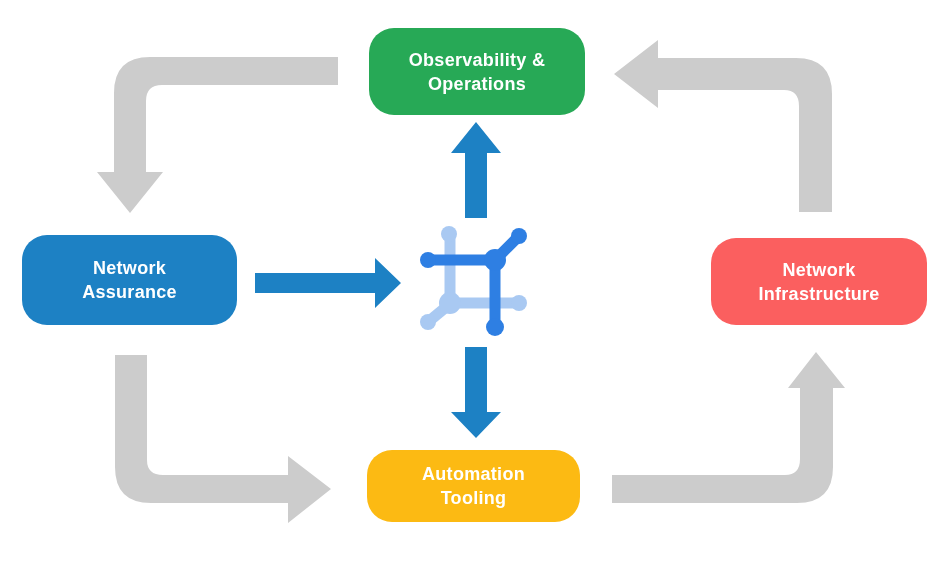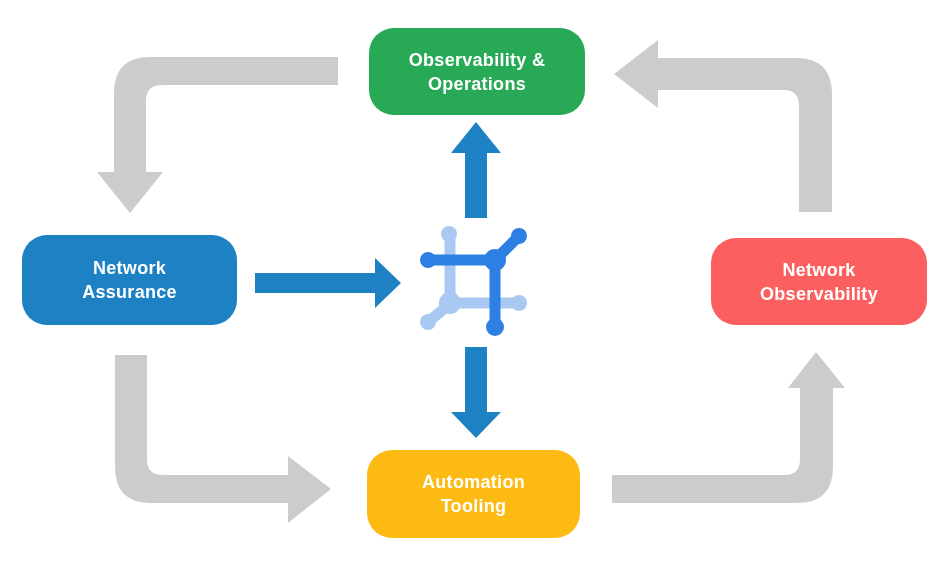--- a/index.html
+++ b/index.html
@@ -12,21 +12,21 @@
   svg.layer{position:absolute;left:0;top:0;width:948px;height:570px;display:block;}
   .node{
     position:absolute;display:flex;flex-direction:column;align-items:center;justify-content:center;
     border-radius:25px;color:#ffffff;text-align:center;
     font-size:18px;font-weight:700;line-height:24px;letter-spacing:.3px;
   }
   .node span{display:block;}
   .node-top{left:369px;top:28px;width:216px;height:87px;}
   .node-left{left:22px;top:235px;width:215px;height:90px;}
   .node-right{left:711px;top:238px;width:216px;height:87px;}
-  .node-bottom{left:367px;top:450px;width:213px;height:88px;justify-content:center;}
+  .node-bottom{left:367px;top:450px;width:213px;height:72px;justify-content:center;}
   .center-icon{position:absolute;left:413px;top:219px;width:124px;height:124px;}
 </style>
 </head>
 <body>
 
 <div class="stage">
 
   <svg class="layer" viewBox="0 0 948 570" aria-hidden="true">
 
     <path d="M338,57 L150,57 Q114,57 114,93 L114,172 L97,172 L130,213 L163,172 L146,172 L146,101 Q146,85 162,85 L338,85 Z" fill="#cccccc"></path>
@@ -44,21 +44,21 @@
     <span>Operations</span>
   </div>
 
   <div class="node node-left" style="background-color: rgb(29, 129, 196);">
     <span>Network</span>
     <span>Assurance</span>
   </div>
 
   <div class="node node-right" style="background-color: rgb(251, 95, 95);">
     <span>Network</span>
-    <span>Observability</span>
+    <span>Infrastructure</span>
   </div>
 
   <div class="node node-bottom" style="background-color: rgb(252, 186, 19);">
     <span>Automation</span>
     <span>Tooling</span>
   </div>
 
   <svg class="center-icon" viewBox="0 0 124 124" aria-hidden="true">
 
     <g stroke="#a9c9f2" fill="#a9c9f2">

